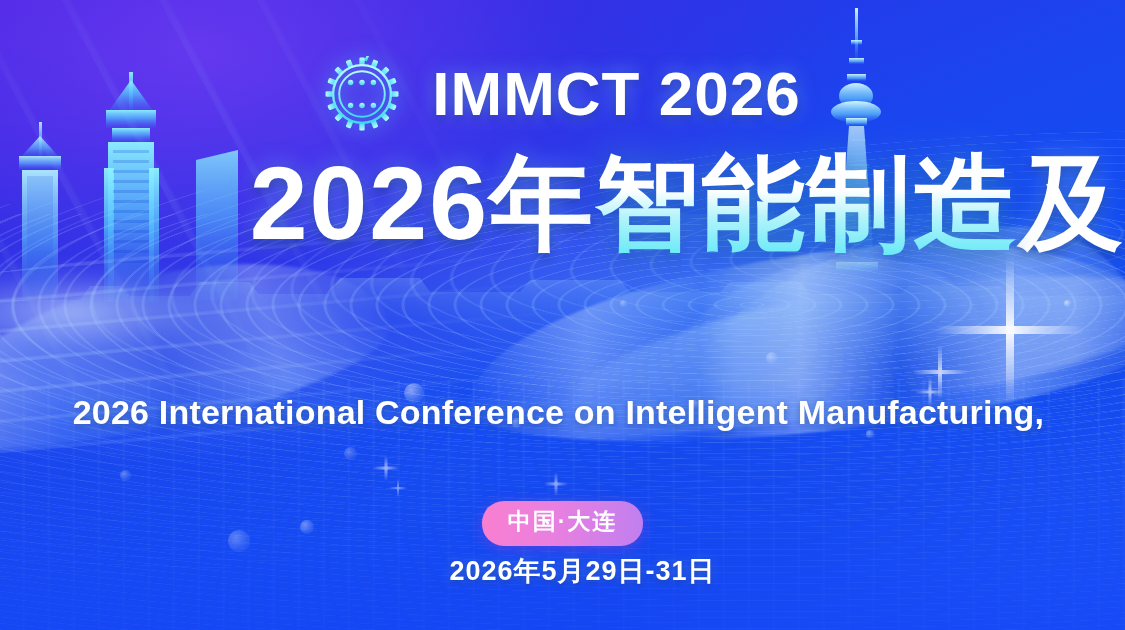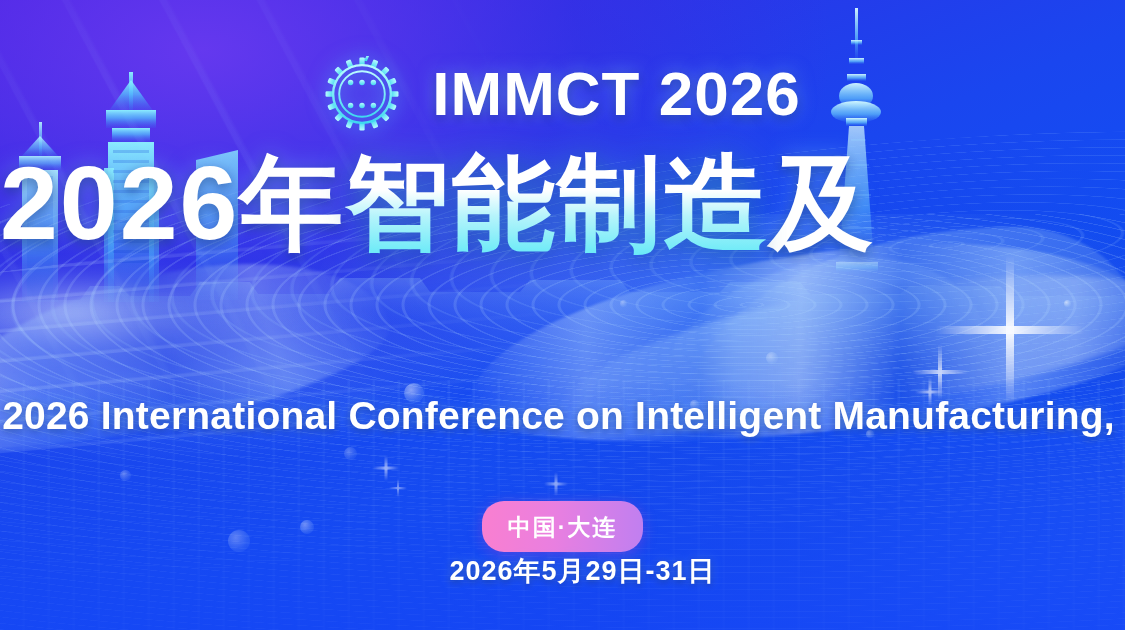--- a/index.html
+++ b/index.html
@@ -147,21 +147,21 @@
   }
   .gear-icon{ width:76px; height:76px; display:block; filter:drop-shadow(0 0 10px rgba(90,225,255,.55)); }
   .brand{
     font-size:62px; font-weight:bold; color:#ffffff; letter-spacing:1px;
     text-shadow:0 0 18px rgba(120,190,255,.55), 0 3px 10px rgba(0,20,90,.45);
     line-height:1;
   }
 
   .cn-title{
     position:absolute; left:0; right:0; top:148px;
-    text-align:left;
+    text-align:right;
   }
   .cn-line{
     font-size:104px; font-weight:bold; line-height:1.06;
     letter-spacing:2px; white-space:nowrap;
   }
   .cn-line span{ display:inline-block; }
   .tw{
     color:#fff;
     text-shadow:0 0 22px rgba(120,190,255,.5), 0 4px 12px rgba(5,25,95,.55);
   }
@@ -174,28 +174,28 @@
   .tpink{
     background:linear-gradient(180deg,#ffffff 0%,#ffffff 34%,#ffd2ee 60%,#f79ad8 100%);
     -webkit-background-clip:text; background-clip:text;
     -webkit-text-fill-color:transparent; color:transparent;
     filter:drop-shadow(0 0 16px rgba(255,160,225,.40)) drop-shadow(0 4px 10px rgba(5,25,95,.4));
   }
 
   .en-title{
     position:absolute; left:0; right:8px; top:388px;
     text-align:center; color:#fff;
-    font-size:39px; font-weight:600; line-height:1.42; letter-spacing:.2px;
+    font-size:34px; font-weight:600; line-height:1.42; letter-spacing:.2px;
     text-shadow:0 0 14px rgba(120,190,255,.5), 0 2px 7px rgba(5,25,95,.5);
   }
   .en-title div{ white-space:nowrap; }
 
   .loc-wrap{ position:absolute; left:0; right:0; top:501px; text-align:center; }
   .loc-badge{
-    display:inline-block; padding:11px 26px 9px; border-radius:22px;
+    display:inline-block; padding:5px 26px 9px; border-radius:22px;
     background:linear-gradient(92deg,#f97fd0 0%,#e97fe0 45%,#c07ff0 100%);
     color:#fff; font-size:23px; font-weight:bold; letter-spacing:2px;
     box-shadow:0 3px 14px rgba(190,70,200,.35);
   }
 
   .date{
     position:absolute; left:0; right:0; top:553px; text-align:center;
     color:#fff; font-size:27px; font-weight:600; letter-spacing:1px;
     text-shadow:0 0 12px rgba(120,190,255,.45), 0 2px 6px rgba(5,25,95,.5);
     margin-left:40px;

